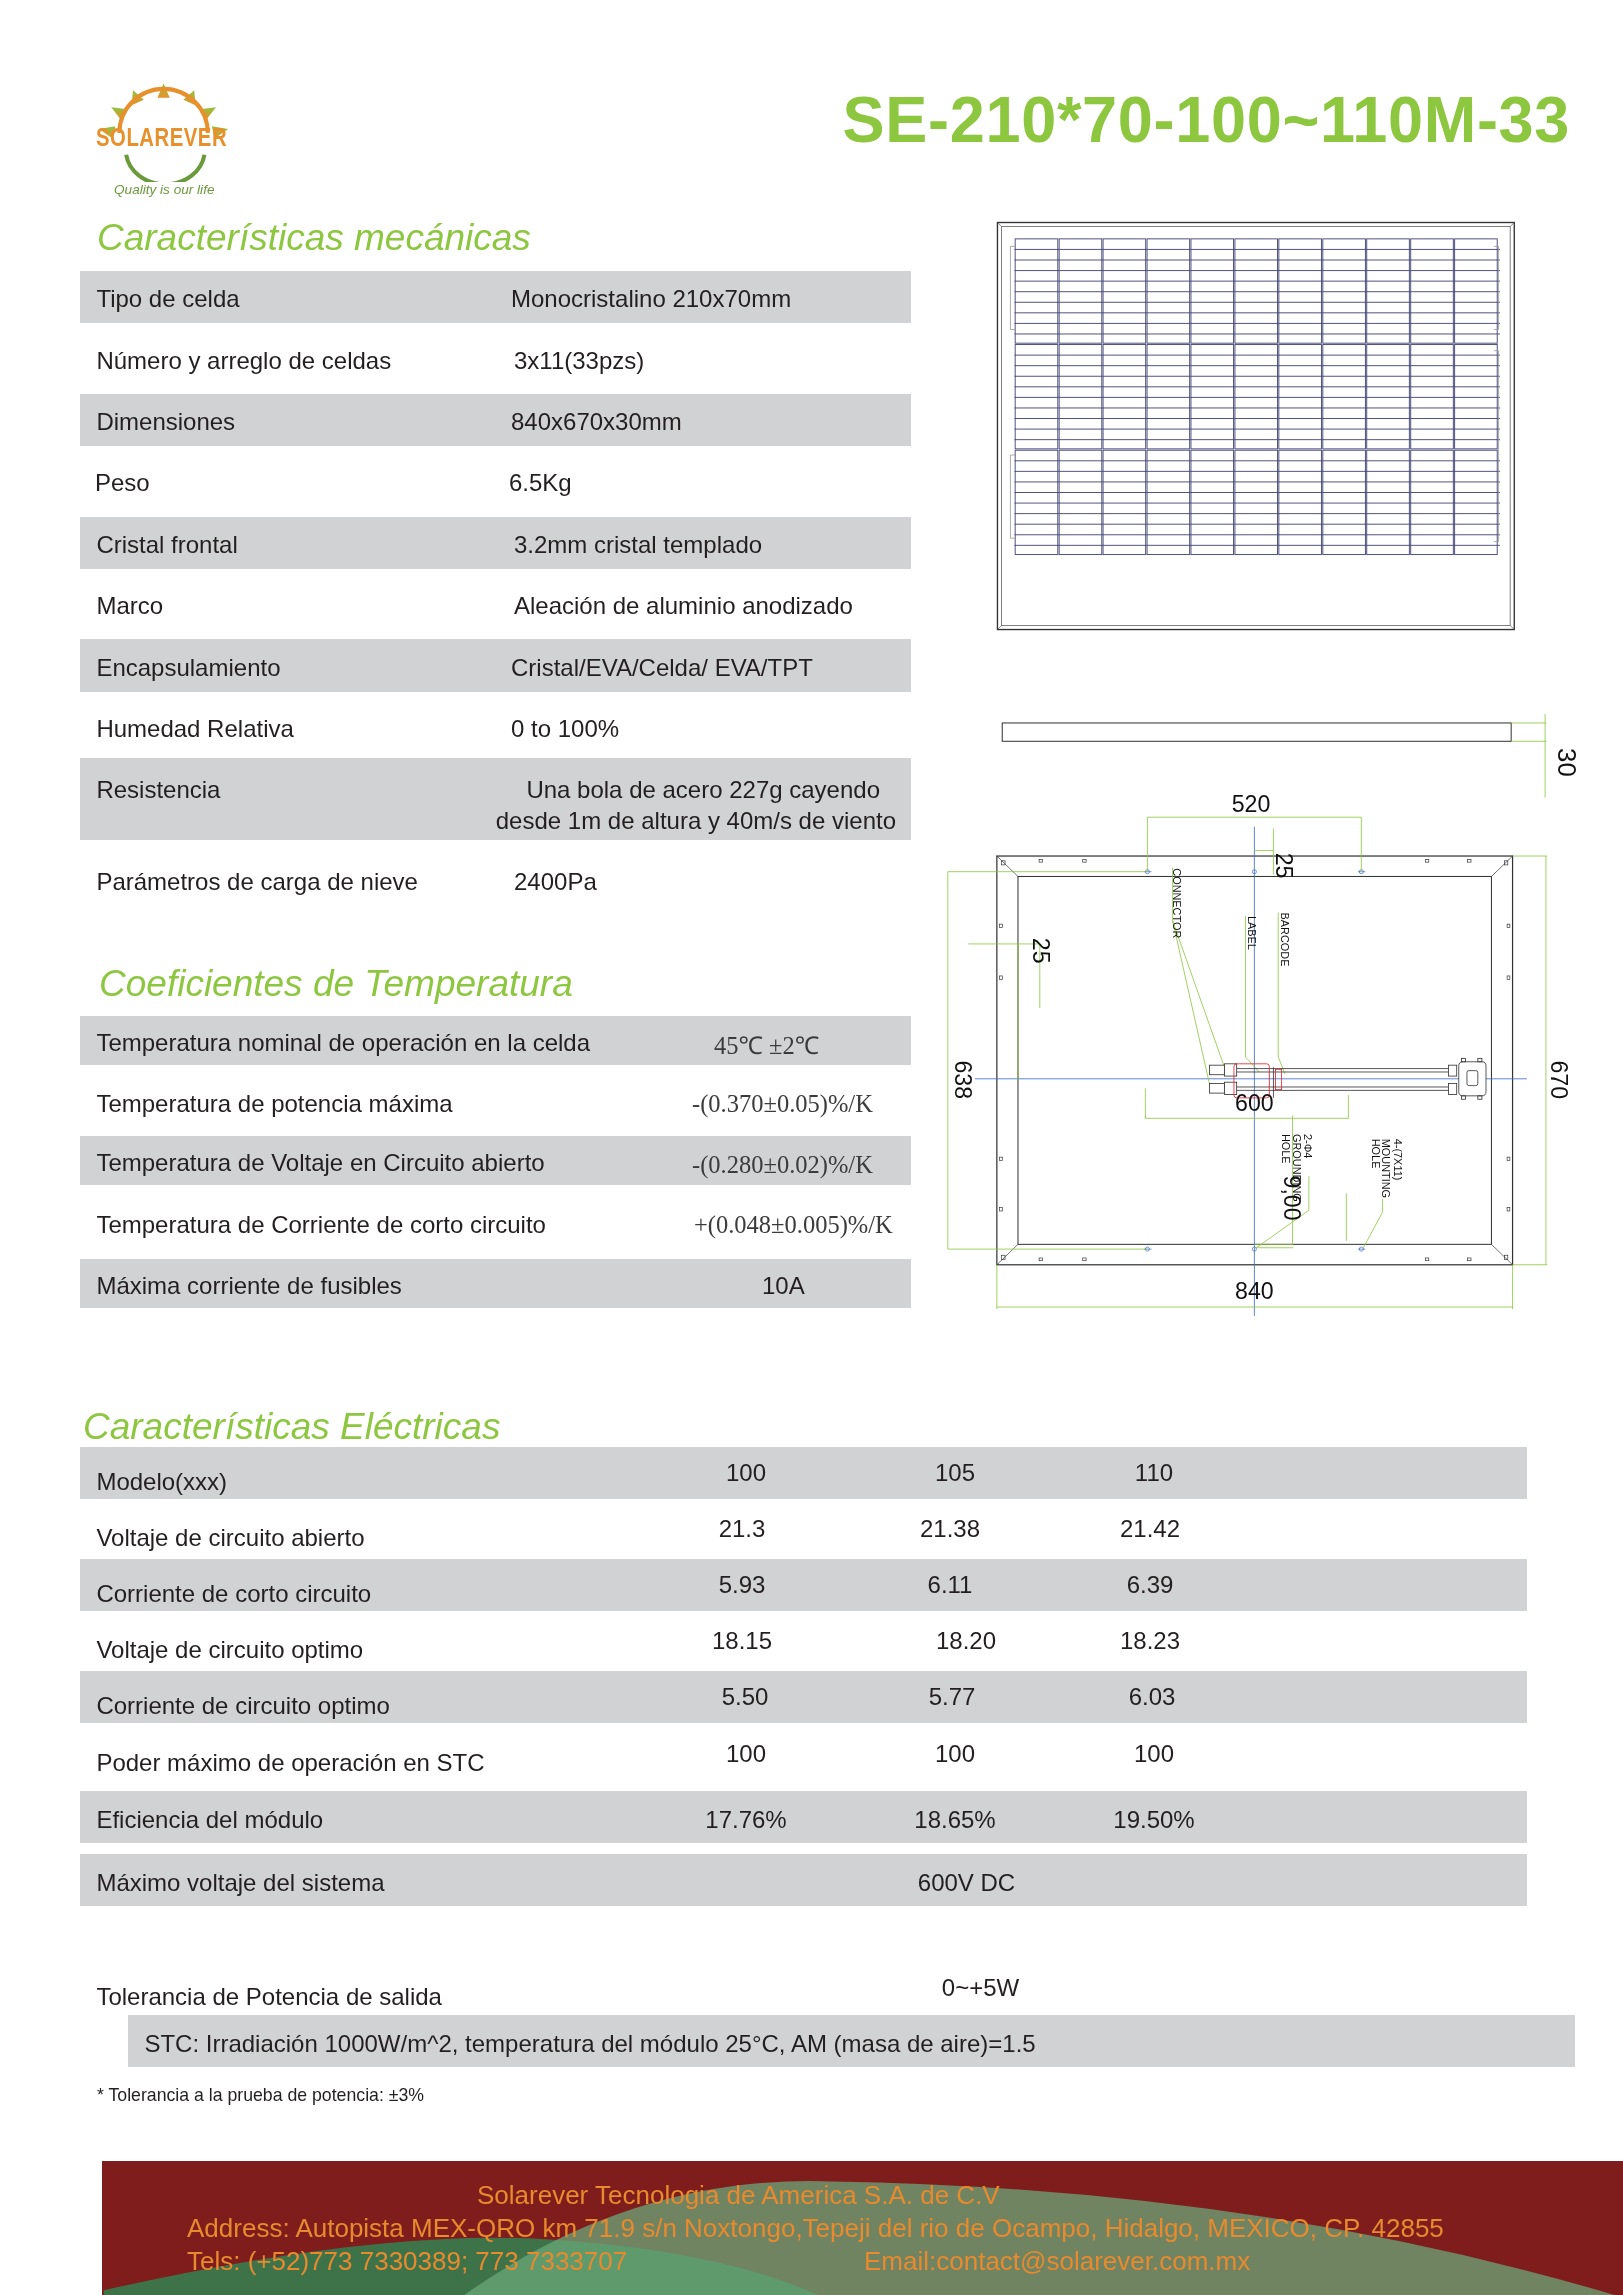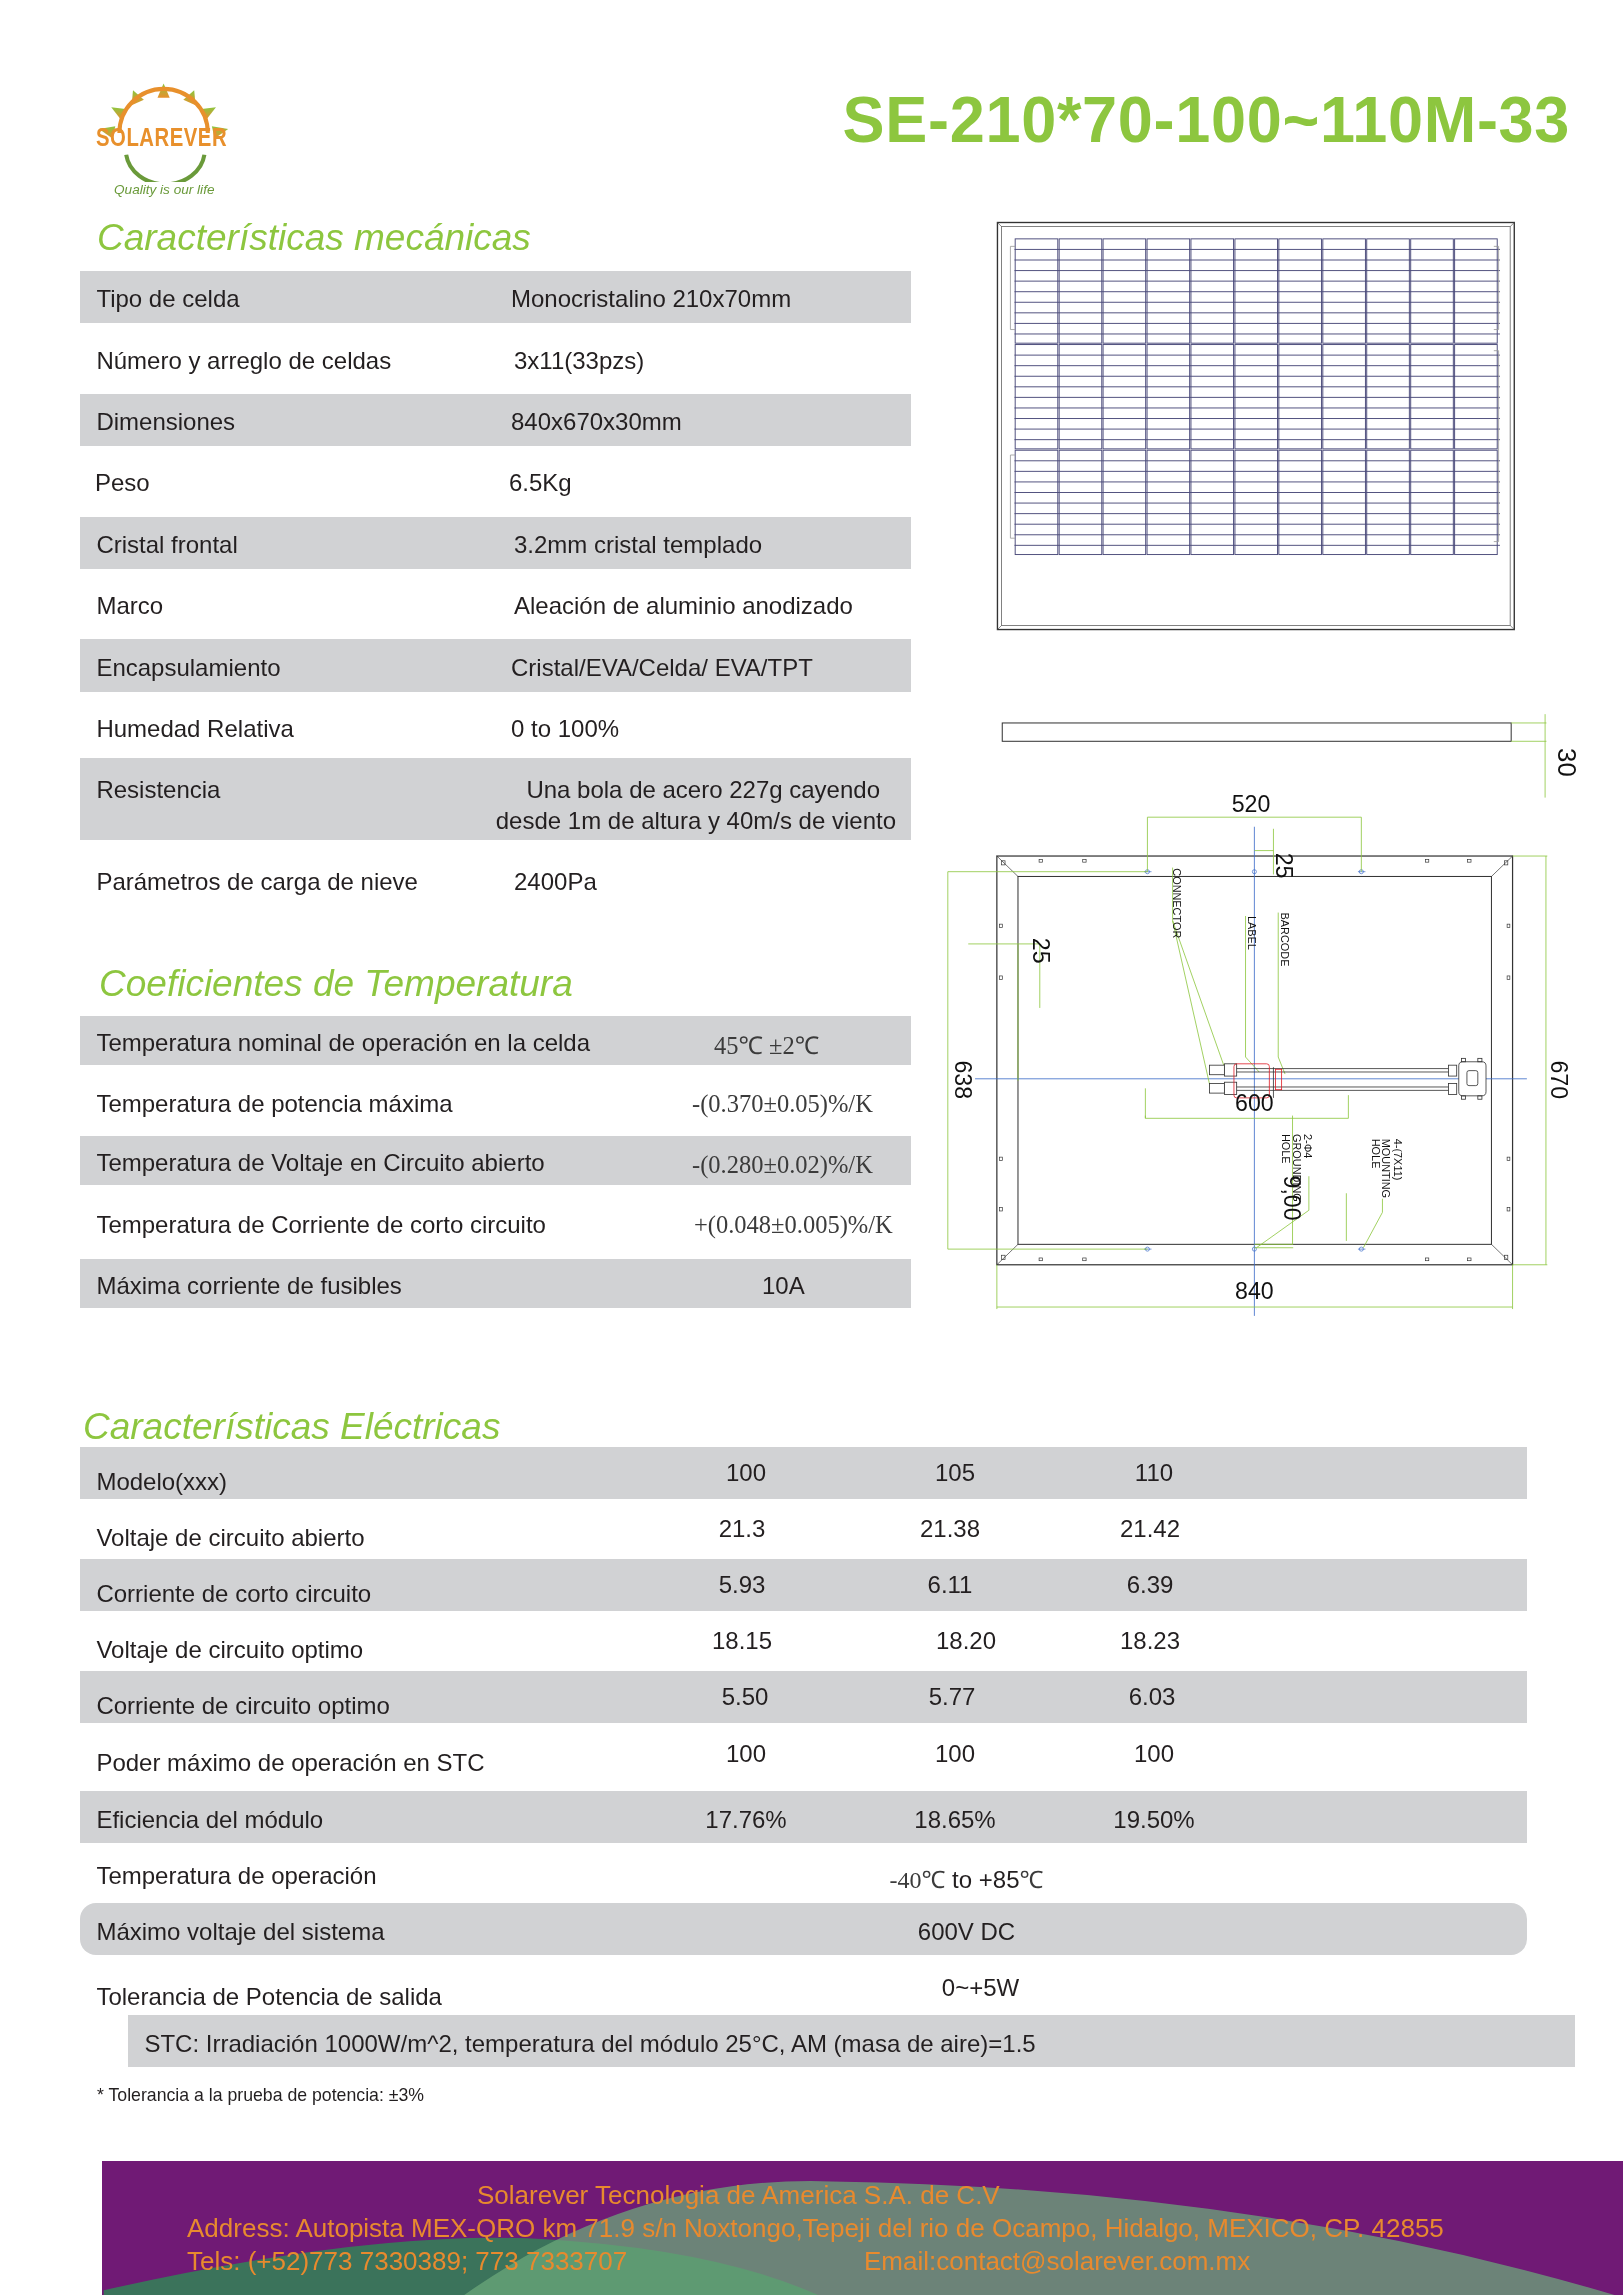--- a/index.html
+++ b/index.html
@@ -36,21 +36,21 @@
   .elec-row .note-txt { position: absolute; left: 16.4px; top: 15px; white-space: nowrap; }
 
   #footnote { left: 97px; top: 2085px; font-size: 17.7px; white-space: nowrap; }
 
   
   #front-view { left: 992px; top: 217px; width: 525px; height: 416px; }
   #side-view { left: 992px; top: 706px; width: 600px; height: 95px; }
   #back-view { left: 941px; top: 791px; width: 654px; height: 532px; }
 
   
-  #footer { left: 102px; top: 2161px; width: 1521px; height: 134px; background: #701a75; overflow: hidden; }
+  #footer { left: 102px; top: 2161px; width: 1521px; height: 134px; background: #7f1d1d; overflow: hidden; }
   .footer-line { position: absolute; color: #e88a2e; font-size: 26px; white-space: nowrap; }
 </style>
 </head>
 <body>
 
 <div id="logo" class="abs">
   <svg width="150" height="102" viewBox="0 0 220 150" style="position:absolute;left:0;top:0;">
     <defs>
       <linearGradient id="ray" x1="0" y1="0" x2="0" y2="1">
         <stop offset="0" stop-color="#8dc63f"></stop>
@@ -404,21 +404,21 @@
   <div class="elec-row grey" style="top:1791px;">
     <span class="lbl" style="top:15px;">Eficiencia del módulo</span>
     <span class="c" style="left:598px;top:15px;">17.76%</span>
     <span class="c" style="left:807px;top:15px;">18.65%</span>
     <span class="c" style="left:1006px;top:15px;">19.50%</span>
   </div>
   <div class="elec-row" style="top:1847px;">
     <span class="lbl" style="top:15px;">Temperatura de operación</span>
     <span class="span-val" style="left:750px;"><span class="serif-val">-40℃</span><span> to +85</span><span class="serif-val">℃</span></span>
   </div>
-  <div class="elec-row grey" style="top:1903px;border-radius:16px;">
+  <div class="elec-row grey" style="top:1854px;">
     <span class="lbl" style="top:15px;">Máximo voltaje del sistema</span>
     <span class="span-val">600V DC</span>
   </div>
   <div class="elec-row" style="top:1959px;">
     <span class="lbl" style="top:24px;">Tolerancia de Potencia de salida</span>
     <span class="span-val" style="left:764px;">0~+5W</span>
   </div>
   <div class="elec-row grey" style="top:2015px;margin-left:48px;">
     <span class="note-txt">STC: Irradiación 1000W/m^2, temperatura del módulo 25°C, AM (masa de aire)=1.5</span>
   </div>

